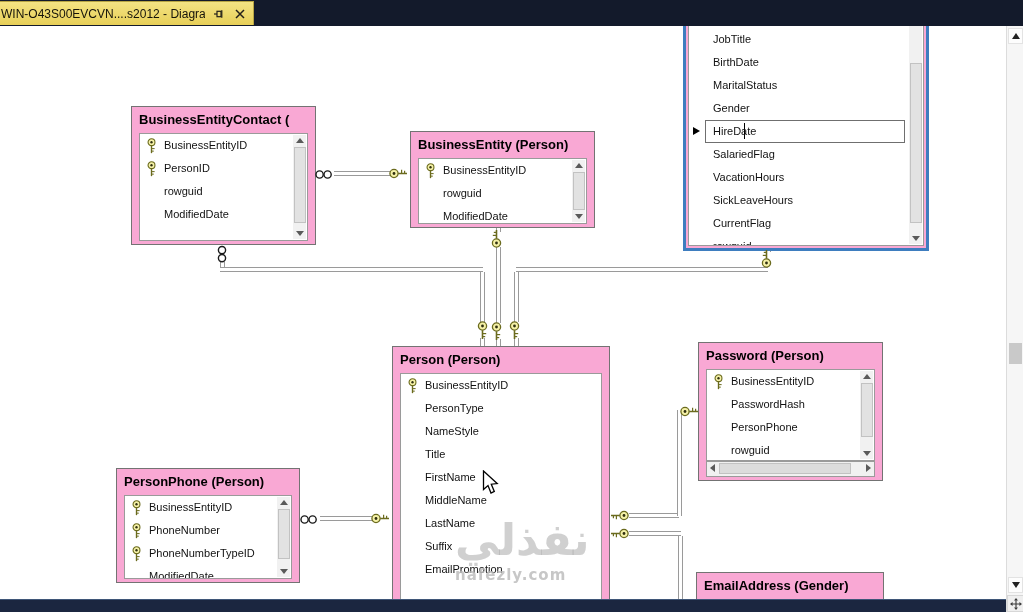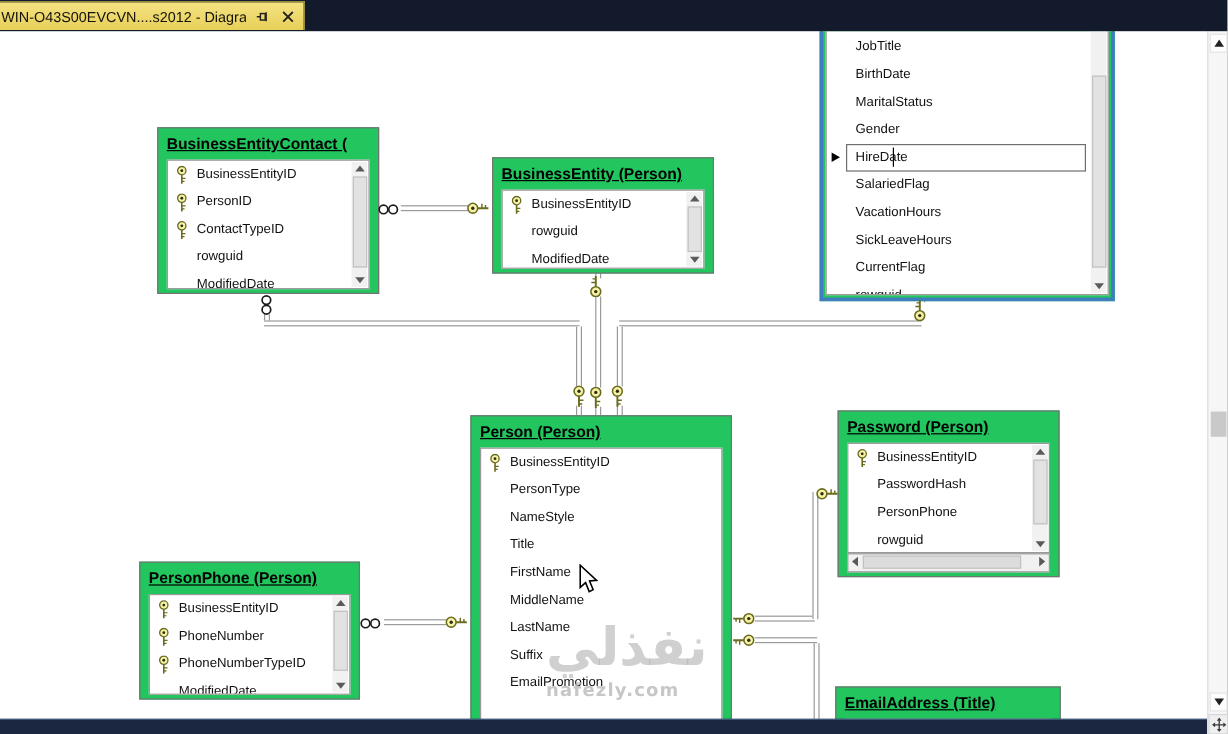--- a/index.html
+++ b/index.html
@@ -14,21 +14,21 @@
     position:absolute; left:-6px; top:1px; height:24px; width:260px;
     background:linear-gradient(#f4e383,#e7cf58);
     border:1px solid #b8a544; border-bottom:none;
     display:flex; align-items:center; padding:0 6px; box-sizing:border-box; gap:7px;
   }
   .tab-label { font-size:12px; color:#15130a; white-space:nowrap; overflow:hidden; flex:1; }
   .tab-pin, .tab-close { display:flex; align-items:center; justify-content:center; width:14px; height:14px; cursor:pointer; }
   
   .canvas { position:absolute; left:0; top:26px; width:1023px; height:586px; background:#ffffff; overflow:hidden; }
   
-  .tnode { position:absolute; background:#22c55e; border:1px solid #737373; box-sizing:border-box; z-index:2;text-decoration:underline; }
+  .tnode { position:absolute; background:#f9a8d4; border:1px solid #737373; box-sizing:border-box; z-index:2; }
   .ttitle {
     height:26px; line-height:26px; padding:0 7px; font-size:13px; font-weight:bold; color:#000;
     white-space:nowrap; overflow:hidden;
   }
   .tfields { position:absolute; left:7px; right:7px; bottom:3px; top:26px; border:1px solid #9a9a9a; background:#fff; }
   .rows { position:absolute; left:0; top:0; right:14px; bottom:0; overflow:hidden; }
   .frow { position:relative; height:23px; line-height:23px; padding-left:24px; font-size:11px; color:#111; white-space:nowrap; }
   .kicon { position:absolute; left:6px; top:4px; width:11px; height:16px; }
   
   .vsb { position:absolute; top:1px; bottom:1px; right:1px; width:13px; background:#f1f1f1; }
@@ -253,27 +253,20 @@
     <line x1="6.5" y1="12.6" x2="10.2" y2="12.6" stroke="#6b6b1e" stroke-width="1.2"></line>
     <line x1="6.5" y1="15.6" x2="9.2" y2="15.6" stroke="#6b6b1e" stroke-width="1.2"></line>
   </svg></span><span style="position: relative;">BusinessEntityID</span></div>
             <div class="frow"><span class="kicon"><svg viewBox="0 0 13 19" width="11" height="16">
     <circle cx="6.5" cy="5" r="4.1" fill="#f6f2a8" stroke="#6b6b1e" stroke-width="1.3"></circle>
     <circle cx="6.5" cy="5" r="1.4" fill="#2f2f10"></circle>
     <line x1="6.5" y1="9.2" x2="6.5" y2="18" stroke="#6b6b1e" stroke-width="1.6"></line>
     <line x1="6.5" y1="12.6" x2="10.2" y2="12.6" stroke="#6b6b1e" stroke-width="1.2"></line>
     <line x1="6.5" y1="15.6" x2="9.2" y2="15.6" stroke="#6b6b1e" stroke-width="1.2"></line>
   </svg></span><span style="position: relative;">PersonID</span></div>
-            <div class="frow"><span class="kicon"><svg viewBox="0 0 13 19" width="11" height="16">
-    <circle cx="6.5" cy="5" r="4.1" fill="#f6f2a8" stroke="#6b6b1e" stroke-width="1.3"></circle>
-    <circle cx="6.5" cy="5" r="1.4" fill="#2f2f10"></circle>
-    <line x1="6.5" y1="9.2" x2="6.5" y2="18" stroke="#6b6b1e" stroke-width="1.6"></line>
-    <line x1="6.5" y1="12.6" x2="10.2" y2="12.6" stroke="#6b6b1e" stroke-width="1.2"></line>
-    <line x1="6.5" y1="15.6" x2="9.2" y2="15.6" stroke="#6b6b1e" stroke-width="1.2"></line>
-  </svg></span><span style="position: relative;">ContactTypeID</span></div>
             <div class="frow"><span class="kicon"></span><span style="position: relative;">rowguid</span></div>
             <div class="frow"><span class="kicon"></span><span style="position: relative;">ModifiedDate</span></div>
           </div>
         <div class="vsb">
           <span class="sb-btn top">
               <i class="tri tri-up"></i>
             </span>
           <span class="sb-thumb" style="top:12px; height:74px;"></span>
           <span class="sb-btn bottom">
               <i class="tri tri-down"></i>
@@ -423,21 +416,21 @@
             </span>
           <span class="sb-thumb" style="top:12px; height:48px;"></span>
           <span class="sb-btn bottom">
               <i class="tri tri-down"></i>
             </span>
         </div>
       </div>
     </div>
 
     <div class="tnode" id="tbl-email">
-      <div class="ttitle">EmailAddress (Title)</div>
+      <div class="ttitle">EmailAddress (Gender)</div>
       <div class="tfields"></div>
     </div>
 
     <div class="watermark">
       <div class="wm-ar">نفذلي</div>
       <div class="wm-en">nafezly.com</div>
     </div>
 
     <div class="bottom-bar"></div>
 

